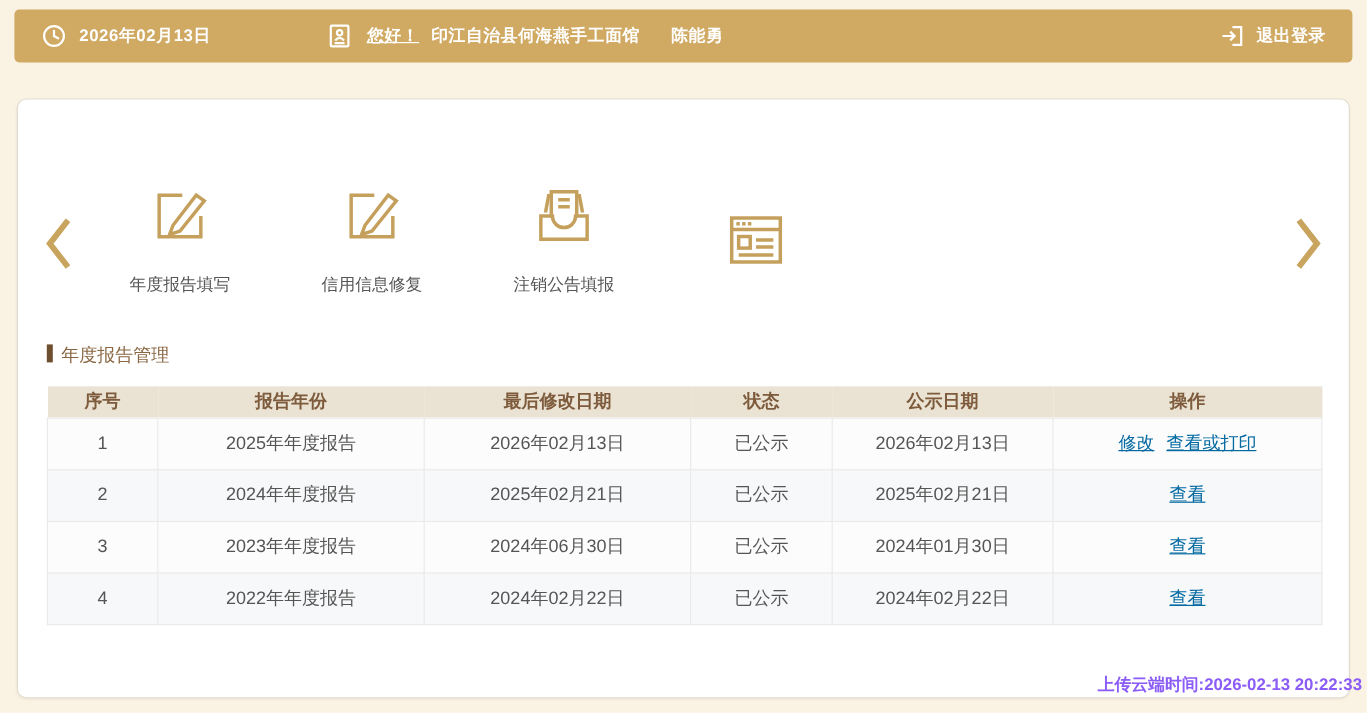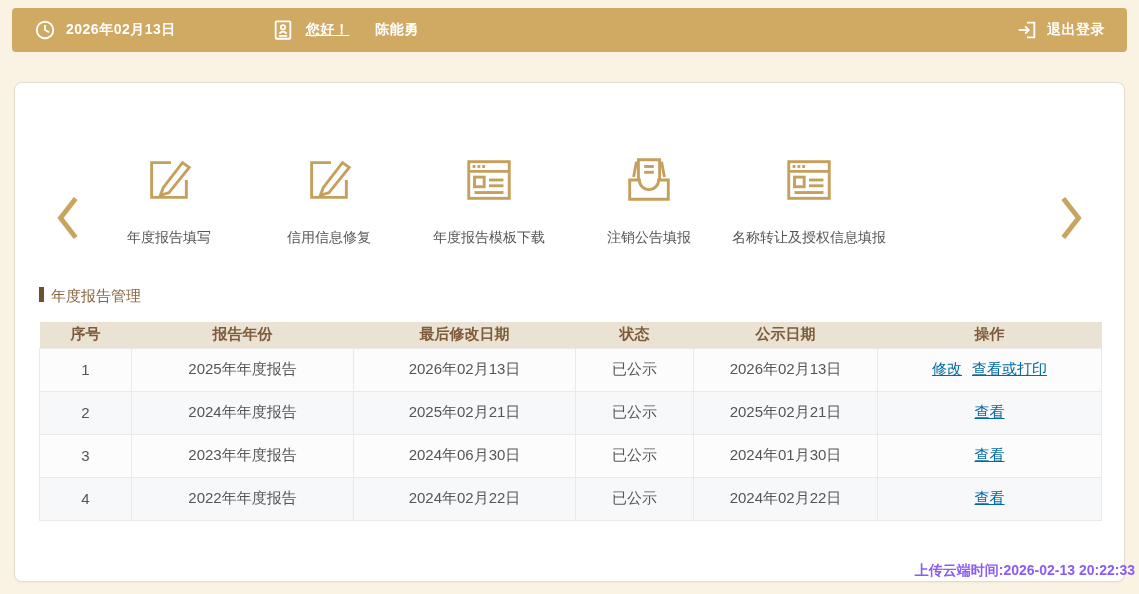--- a/index.html
+++ b/index.html
@@ -30,22 +30,22 @@
 
   
   .card {
     position: absolute; left: 14px; top: 82px; width: 1111px; height: 500px;
     background: #fff; border: 1px solid #e2ddd0; border-radius: 8px;
     box-shadow: 0 1px 2px rgba(0,0,0,.04);
   }
 
   
   .carousel {
-    margin-top: 70px; padding: 0 30px;
-    display: flex; align-items: flex-end;
+    margin-top: 70px; padding: 0 11px;
+    display: flex; align-items: center;
   }
   .car-arrow {
     width: 44px; height: 58px; margin-top: 6px;
     display: flex; align-items: center; justify-content: center;
     cursor: pointer; background: none; border: none;
   }
   .car-arrow.next { margin-left: auto; }
   .feature {
     width: 160px; display: flex; flex-direction: column; align-items: center;
     cursor: pointer;
@@ -108,20 +108,21 @@
   </span>
 
   <span class="grp tb-id">
     <svg class="white-stroke" width="22" height="22" viewBox="0 0 24 24">
       <rect x="4" y="2.5" width="16" height="19" rx="1"></rect>
       <circle cx="12" cy="9" r="2.4"></circle>
       <path d="M8 16 q4 -4.5 8 0"></path>
       <line x1="7.5" y1="18.5" x2="16.5" y2="18.5"></line>
     </svg>
     <span class="txt tb-greet">您好！</span>
+    <span class="txt tb-company">印江自治县何海燕手工面馆</span>
     <span class="txt tb-user">陈能勇</span>
   </span>
 
   <span class="tb-right">
     <svg class="white-stroke" width="22" height="22" viewBox="0 0 24 24">
       <path d="M12 4 h8 v16 h-8"></path>
       <line x1="3" y1="12" x2="14" y2="12"></line>
       <path d="M10 8 l4 4 l-4 4"></path>
     </svg>
     <span class="txt tb-logout-label">退出登录</span>
@@ -146,60 +147,45 @@
     </div>
 
     <div class="feature">
       <svg class="ficon gold-stroke" viewBox="0 0 56 56">
         <path d="M46 28 V46 H10 V10 h20"></path>
         <path d="M22 36 L42 10 l7 5 L28 41 l-9 3 z"></path>
       </svg>
       <span class="flabel">信用信息修复</span>
     </div>
 
+
+    <div class="feature">
+      <svg class="ficon gold-stroke" viewBox="0 0 56 56">
+        <path d="M17 27 V7 h22 v20"></path>
+        <line x1="23" y1="14" x2="33" y2="14"></line>
+        <line x1="23" y1="20" x2="33" y2="20"></line>
+        <path d="M12 25 L15 9"></path>
+        <path d="M44 25 L41 9"></path>
+        <path d="M8 28 v20 h40 v-20 h-10 a10 10 0 0 1 -20 0 z"></path>
+      </svg>
+      <span class="flabel">注销公告填报</span>
+    </div>
+
     <div class="feature">
       <svg class="ficon gold-stroke" viewBox="0 0 56 56">
         <rect x="7" y="9" width="42" height="38"></rect>
         <line x1="7" y1="19" x2="49" y2="19"></line>
         <rect x="11" y="12.5" width="3" height="3" fill="#c5a05c" stroke="none"></rect>
         <rect x="16" y="12.5" width="3" height="3" fill="#c5a05c" stroke="none"></rect>
         <rect x="21" y="12.5" width="3" height="3" fill="#c5a05c" stroke="none"></rect>
         <rect x="13" y="25" width="10" height="10"></rect>
         <line x1="28" y1="28" x2="43" y2="28"></line>
         <line x1="28" y1="34" x2="43" y2="34"></line>
         <line x1="13" y1="41" x2="43" y2="41"></line>
       </svg>
-      <span class="flabel">年度报告模板下载</span>
-    </div>
-
-    <div class="feature">
-      <svg class="ficon gold-stroke" viewBox="0 0 56 56">
-        <path d="M17 27 V7 h22 v20"></path>
-        <line x1="23" y1="14" x2="33" y2="14"></line>
-        <line x1="23" y1="20" x2="33" y2="20"></line>
-        <path d="M12 25 L15 9"></path>
-        <path d="M44 25 L41 9"></path>
-        <path d="M8 28 v20 h40 v-20 h-10 a10 10 0 0 1 -20 0 z"></path>
-      </svg>
-      <span class="flabel">注销公告填报</span>
-    </div>
-
-    <div class="feature">
-      <svg class="ficon gold-stroke" viewBox="0 0 56 56">
-        <rect x="7" y="9" width="42" height="38"></rect>
-        <line x1="7" y1="19" x2="49" y2="19"></line>
-        <rect x="11" y="12.5" width="3" height="3" fill="#c5a05c" stroke="none"></rect>
-        <rect x="16" y="12.5" width="3" height="3" fill="#c5a05c" stroke="none"></rect>
-        <rect x="21" y="12.5" width="3" height="3" fill="#c5a05c" stroke="none"></rect>
-        <rect x="13" y="25" width="10" height="10"></rect>
-        <line x1="28" y1="28" x2="43" y2="28"></line>
-        <line x1="28" y1="34" x2="43" y2="34"></line>
-        <line x1="13" y1="41" x2="43" y2="41"></line>
-      </svg>
-      <span class="flabel">名称转让及授权信息填报</span>
     </div>
 
 
     <button class="car-arrow next">
       <svg width="26" height="50" viewBox="0 0 24 44">
         <path d="M4 4 L18 22 L4 40" stroke="#c9a45e" stroke-width="4.5" fill="none"></path>
       </svg>
     </button>
   </div>
 

